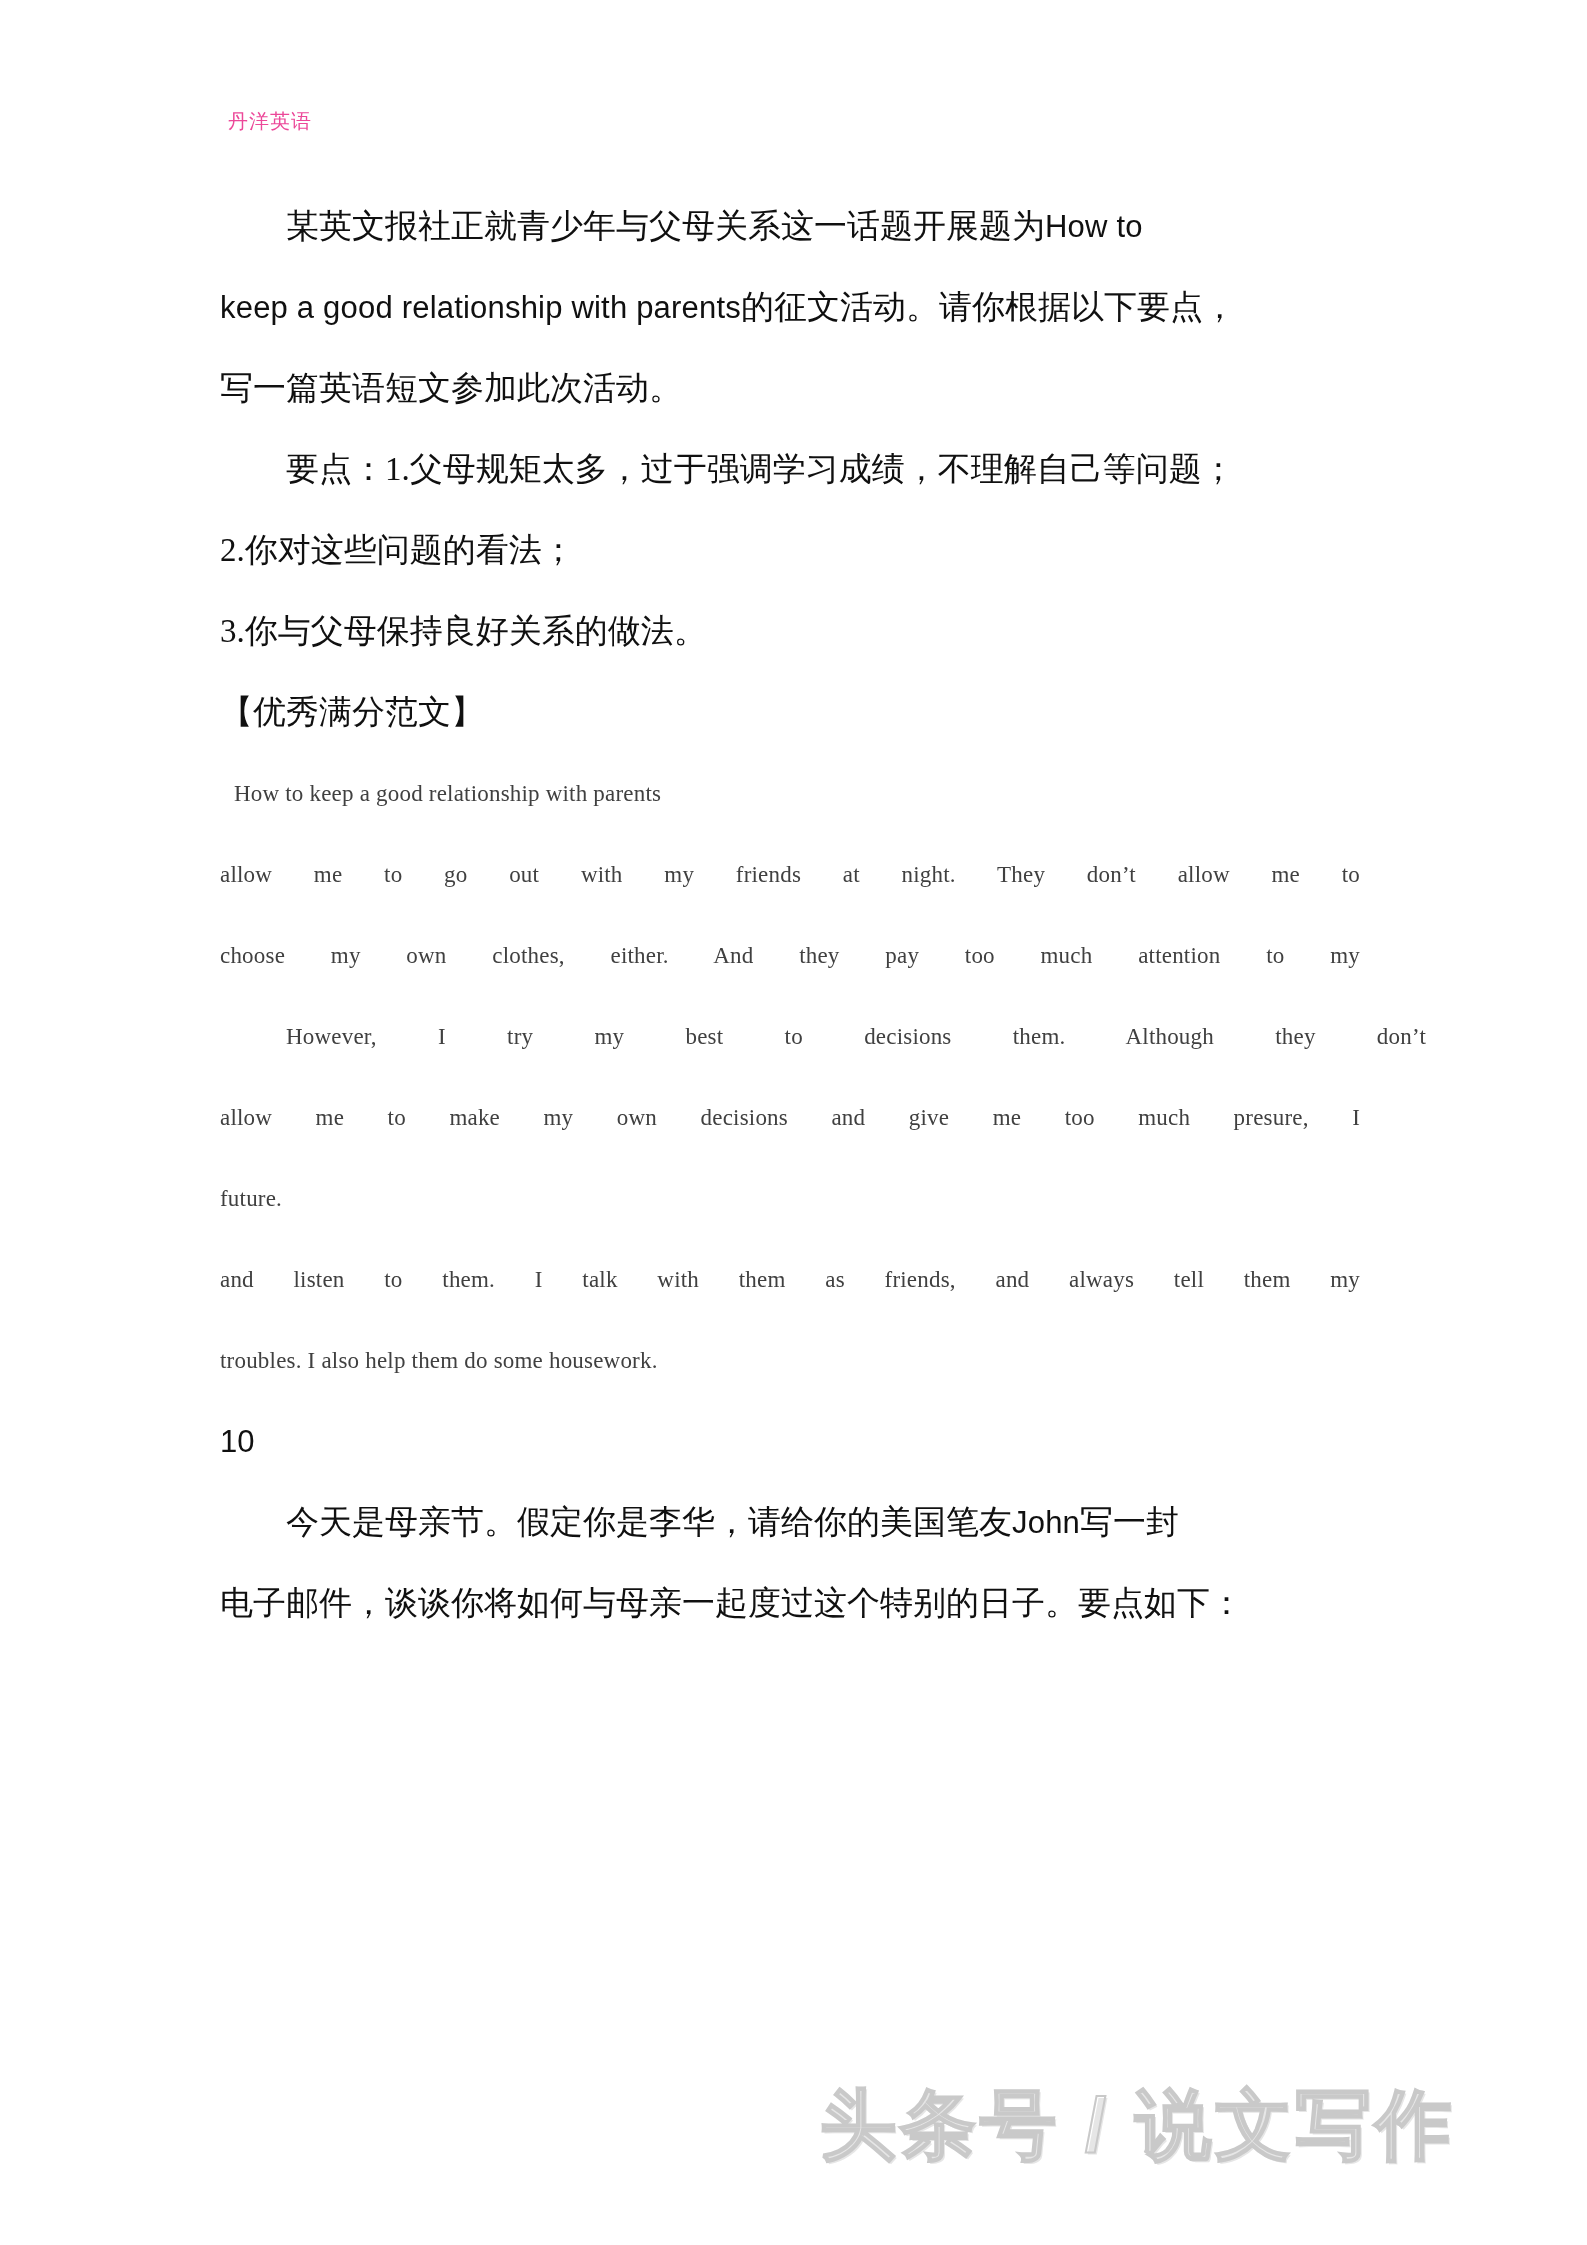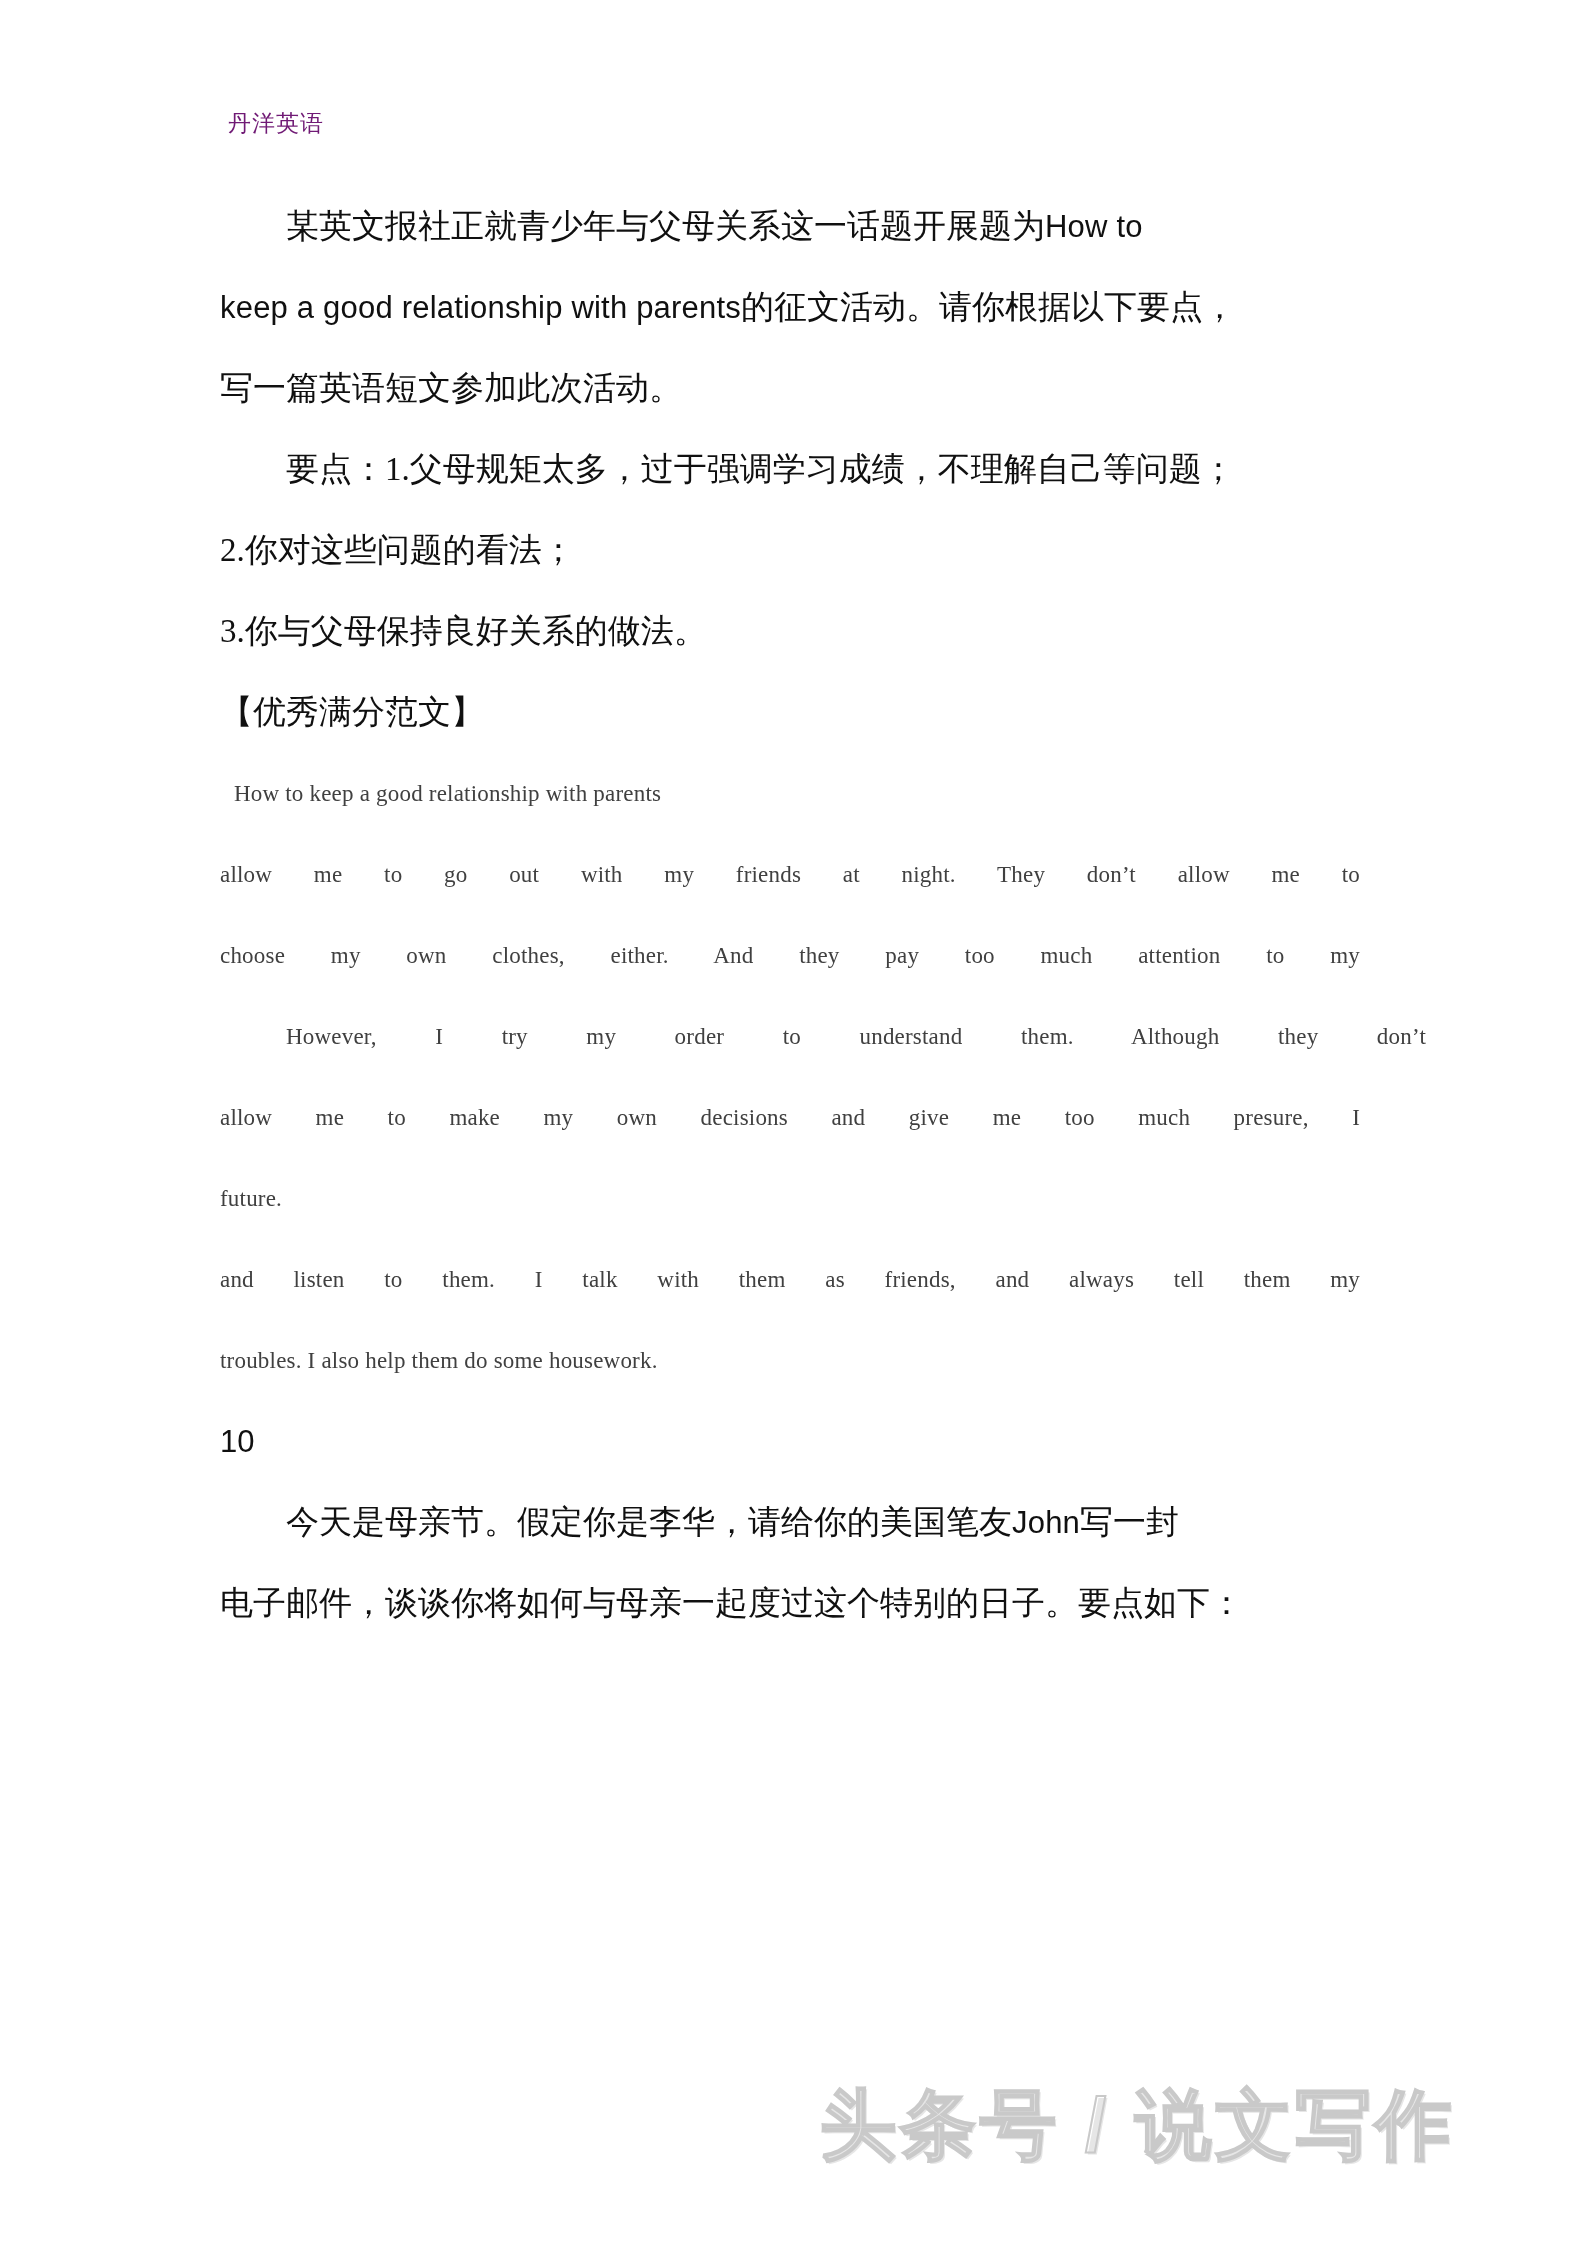--- a/index.html
+++ b/index.html
@@ -22,23 +22,23 @@
     inset: 0;
     background: #ffffff;
   }
 
   
   #doc-header {
     position: absolute;
     left: 228px;
     top: 108px;
     font-family: Liberation Serif, serif;
-    font-size: 23px;
+    font-size: 20px;
     letter-spacing: 1px;
-    color: #701a75;
+    color: #ec4899;
     white-space: nowrap;
   }
 
   
   #doc-body {
     position: absolute;
     left: 220px;
     top: 186px;
     width: 1140px;
   }
@@ -136,21 +136,21 @@
 
     <div class="line cn">3.你与父母保持良好关系的做法。</div>
 
     <div class="line section-head">【优秀满分范文】</div>
 
     <div class="line en indent-half">How to keep a good relationship with parents</div>
 
     <div class="line en justify loose">allow me to go out with my friends at night. They don’t allow me to</div>
     <div class="line en justify">choose my own clothes, either. And they pay too much attention to my</div>
 
-    <div class="line en justify loose indent-1">However, I try my order to understand them. Although they don’t</div>
+    <div class="line en justify loose indent-1">However, I try my best to decisions them. Although they don’t</div>
     <div class="line en justify loose2">allow me to make my own decisions and give me too much presure, I</div>
     <div class="line en">future.</div>
 
     <div class="line en justify">and listen to them. I talk with them as friends, and always tell them my</div>
     <div class="line en">troubles. I also help them do some housework.</div>
 
     <div class="line num-marker">10</div>
 
     <div class="line cn indent-1"><span>今天是母亲节。假定你是李华，请给你的美国笔友</span><span class="en-run">John</span><span>写一封</span></div>
 

